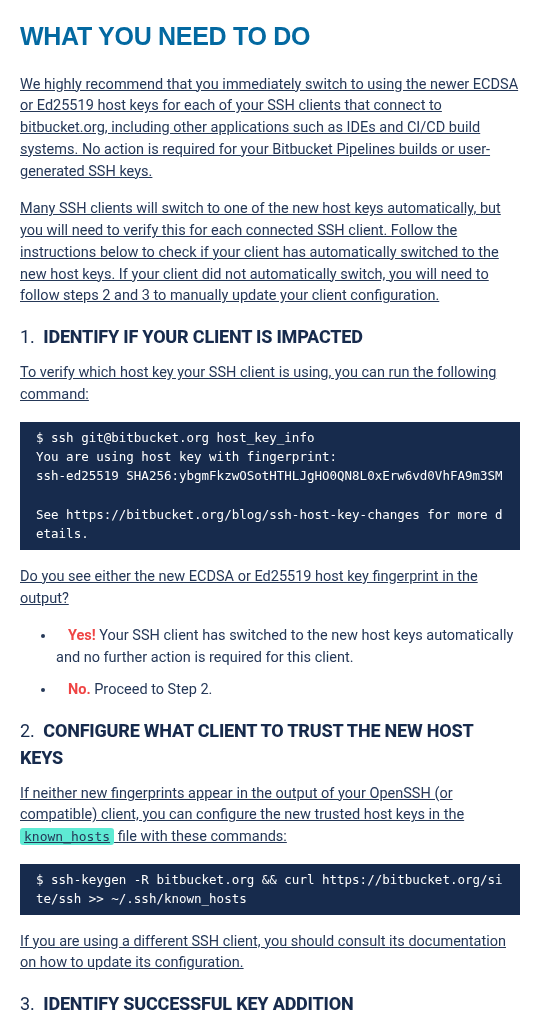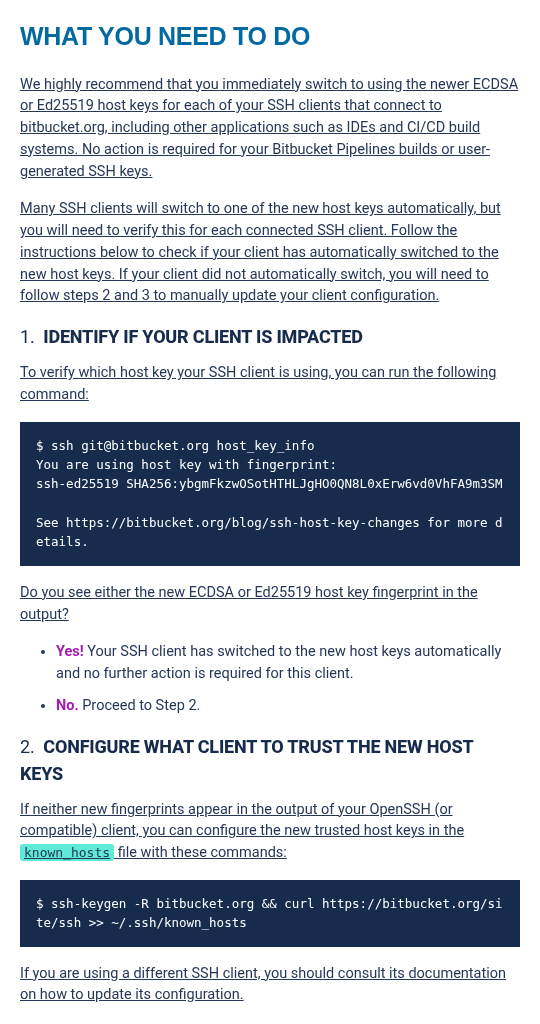--- a/index.html
+++ b/index.html
@@ -28,32 +28,32 @@
     margin: 14px 0 12px 0;
   }
   .step-heading .num { font-weight: 400; margin-right: 4px; }
   .step-heading .title { font-weight: 800; letter-spacing: -0.2px; }
   pre.code {
     background: #172b4d;
     color: #fff;
     font-family: Consolas, Menlo, monospace;
     font-size: 12.5px;
     line-height: 1.55;
-    padding: 14px 16px;
+    padding: 6px 16px;
     white-space: pre-wrap;
     word-break: break-all;
     margin-bottom: 16px;
   }
   ul.bullets {
     list-style: disc;
     padding-left: 36px;
     margin-bottom: 16px;
   }
   ul.bullets li { margin-bottom: 10px; color: #253858; }
-  ul.bullets li strong { font-weight: 700; color: #a21caf; }
+  ul.bullets li strong { font-weight: 700; color: #ef4444; margin-left: 12px; }
   code.inline {
     font-family: Consolas, Menlo, monospace;
     background: #5eead4;
     padding: 1px 4px;
     border-radius: 3px;
     font-size: 13px;
     color: #253858;
   }
 </style>
 </head>

